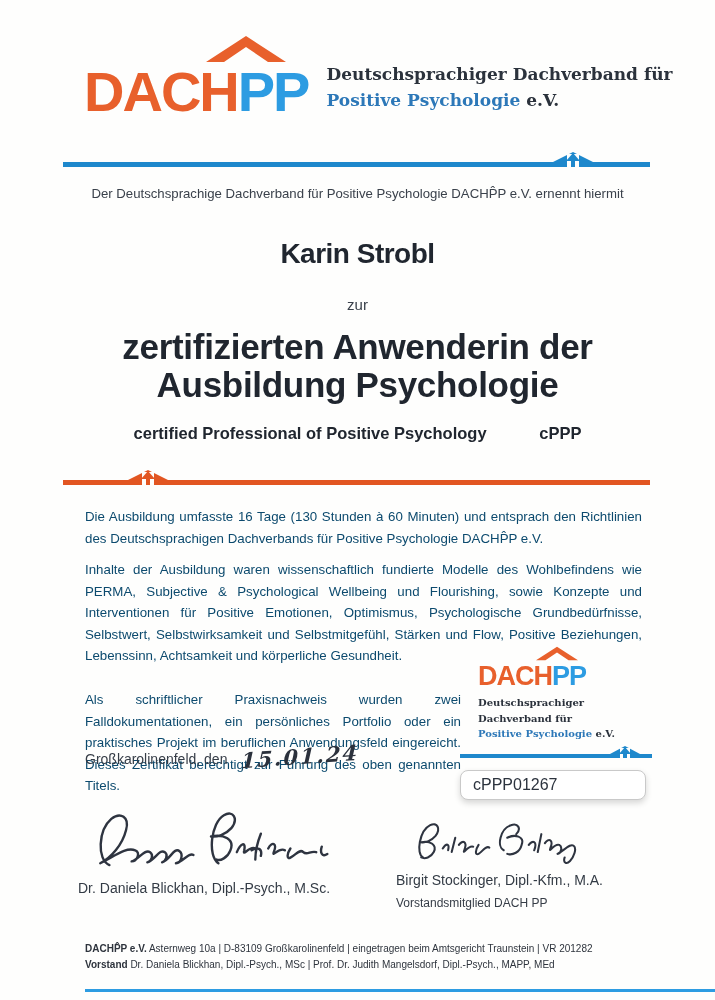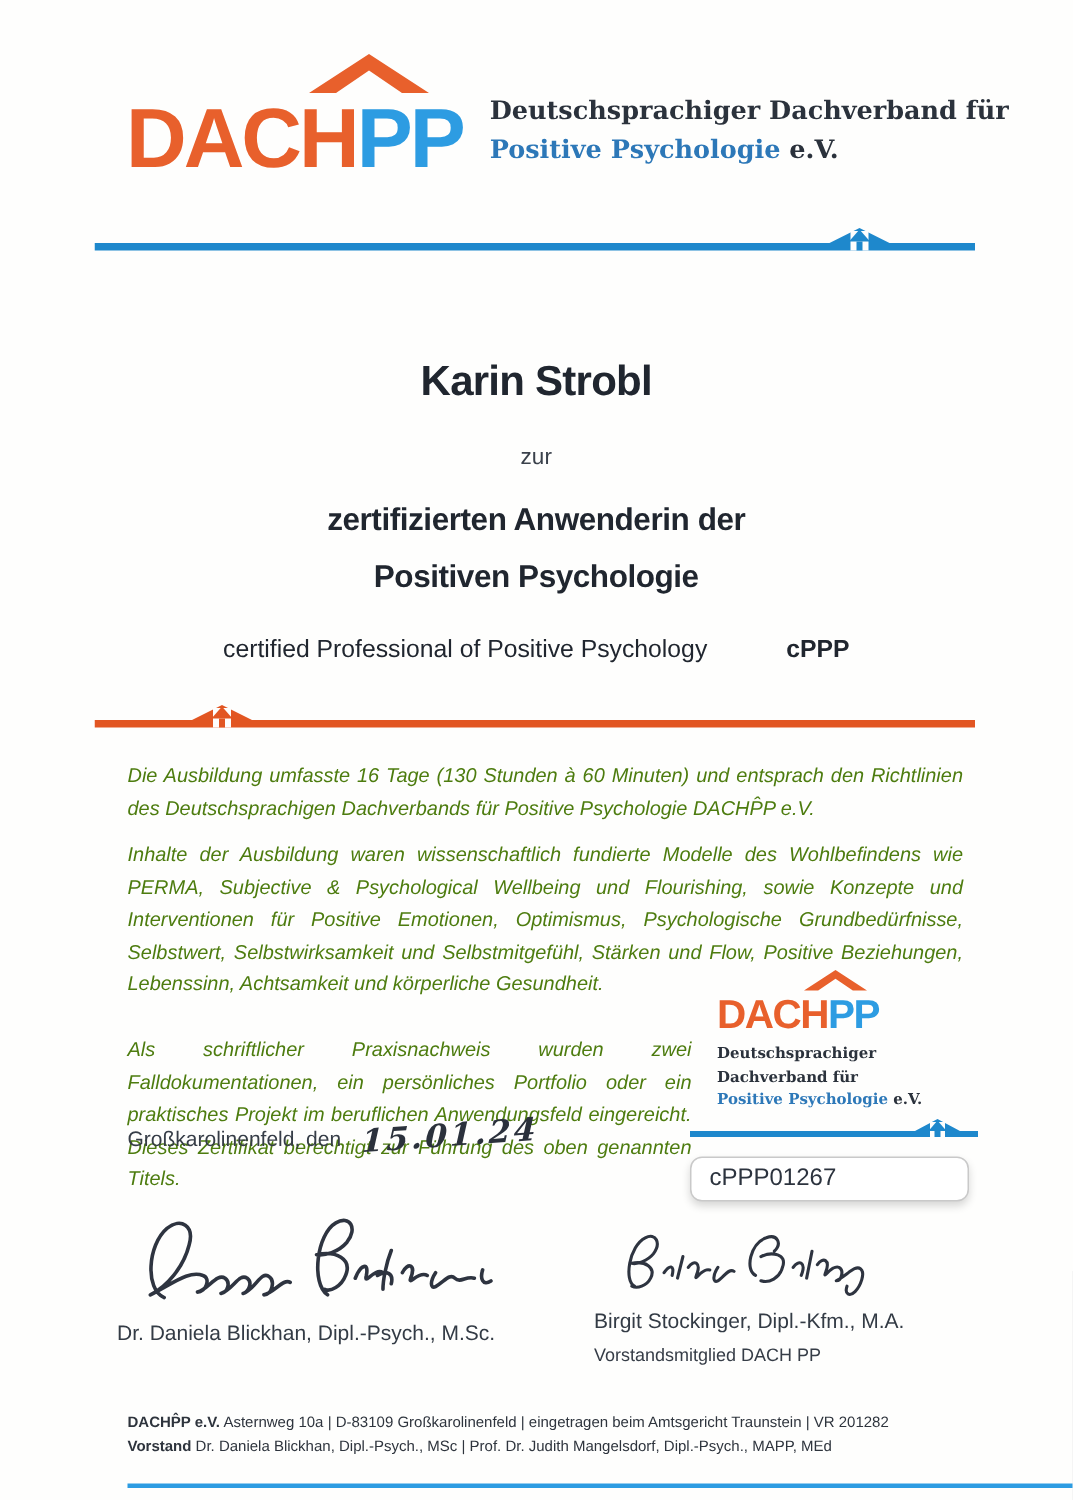--- a/index.html
+++ b/index.html
@@ -20,26 +20,26 @@
   
   .divider{position:absolute;left:63px;width:587px;height:20px;}
   .divider svg{display:block;}
   .divider-blue{top:150px;}
   .divider-orange{top:468px;}
   
   .center{position:absolute;left:0;width:715px;text-align:center;}
   .intro{top:186px;font-size:13.2px;color:#3A414B;}
   .name{top:238px;font-size:28px;font-weight:800;color:#20262F;letter-spacing:-.5px;}
   .zur{top:296px;font-size:15px;color:#3A414B;}
-  .title{top:328px;font-size:21px;font-weight:800;color:#20262F;line-height:38px;letter-spacing:-.3px;}
+  .title{top:328px;font-size:35px;font-weight:800;color:#20262F;line-height:38px;letter-spacing:-.3px;}
   .subtitle{top:424px;font-size:16.5px;color:#20262F;}
-  .subtitle .semi{font-weight:400;}
+  .subtitle .semi{font-weight:700;}
   .subtitle .xbold{font-weight:800;margin-left:48px;}
   
-  .para{position:absolute;left:85px;width:557px;font-size:13.3px;line-height:1.62;text-align:justify;color:#4d7c0f;font-style:italic;}
+  .para{position:absolute;left:85px;width:557px;font-size:13.3px;line-height:1.62;text-align:justify;color:#0c4a6e;}
   .para1{top:506px;}
   .para2{top:559px;}
   .para3{top:657px;width:376px;margin-top:32px;}
   
   .placedate{position:absolute;left:85px;top:744px;font-size:14px;color:#363d47;}
   .hand-date{
     display:inline-block;margin-left:10px;
     font-family:"DejaVu Serif","Liberation Serif",serif;font-style:italic;font-weight:600;
     font-size:21px;letter-spacing:2px;color:#2b313c;
     transform:rotate(-4deg) skewX(-6deg);
@@ -91,27 +91,28 @@
 
   <div class="divider divider-blue">
     <svg width="587" height="20" viewBox="0 0 587 20">
       <path d="M0,12 H490 L510,2 L530,12 H587 V17 H0 Z" fill="#1E88CC"></path>
       <rect x="504" y="4" width="12" height="13" fill="#fefefd"></rect>
       <path d="M510,3 L517,11 H503 Z" fill="#1E88CC"></path>
       <rect x="508" y="11" width="4" height="6" fill="#1E88CC"></rect>
     </svg>
   </div>
 
+  <div class="center intro">Der Deutschsprachige Dachverband für Positive Psychologie DACHP̂P e.V. ernennt hiermit</div>
 
   <div class="center name">Karin Strobl</div>
   <div class="center zur">zur</div>
 
   <div class="center title">
     <div>zertifizierten Anwenderin der</div>
-    <div>Positiven Psychologie</div>
+    <div>Ausbildung Psychologie</div>
   </div>
   <div class="center subtitle">
     <span class="semi">certified Professional of Positive Psychology</span><span class="xbold"> cPPP</span>
   </div>
 
   <div class="divider divider-orange">
     <svg width="587" height="20" viewBox="0 0 587 20">
       <path d="M0,12 H65 L85,2 L105,12 H587 V17 H0 Z" fill="#E25622"></path>
       <rect x="79" y="4" width="12" height="13" fill="#fefefd"></rect>
       <path d="M85,3 L92,11 H78 Z" fill="#E25622"></path>

